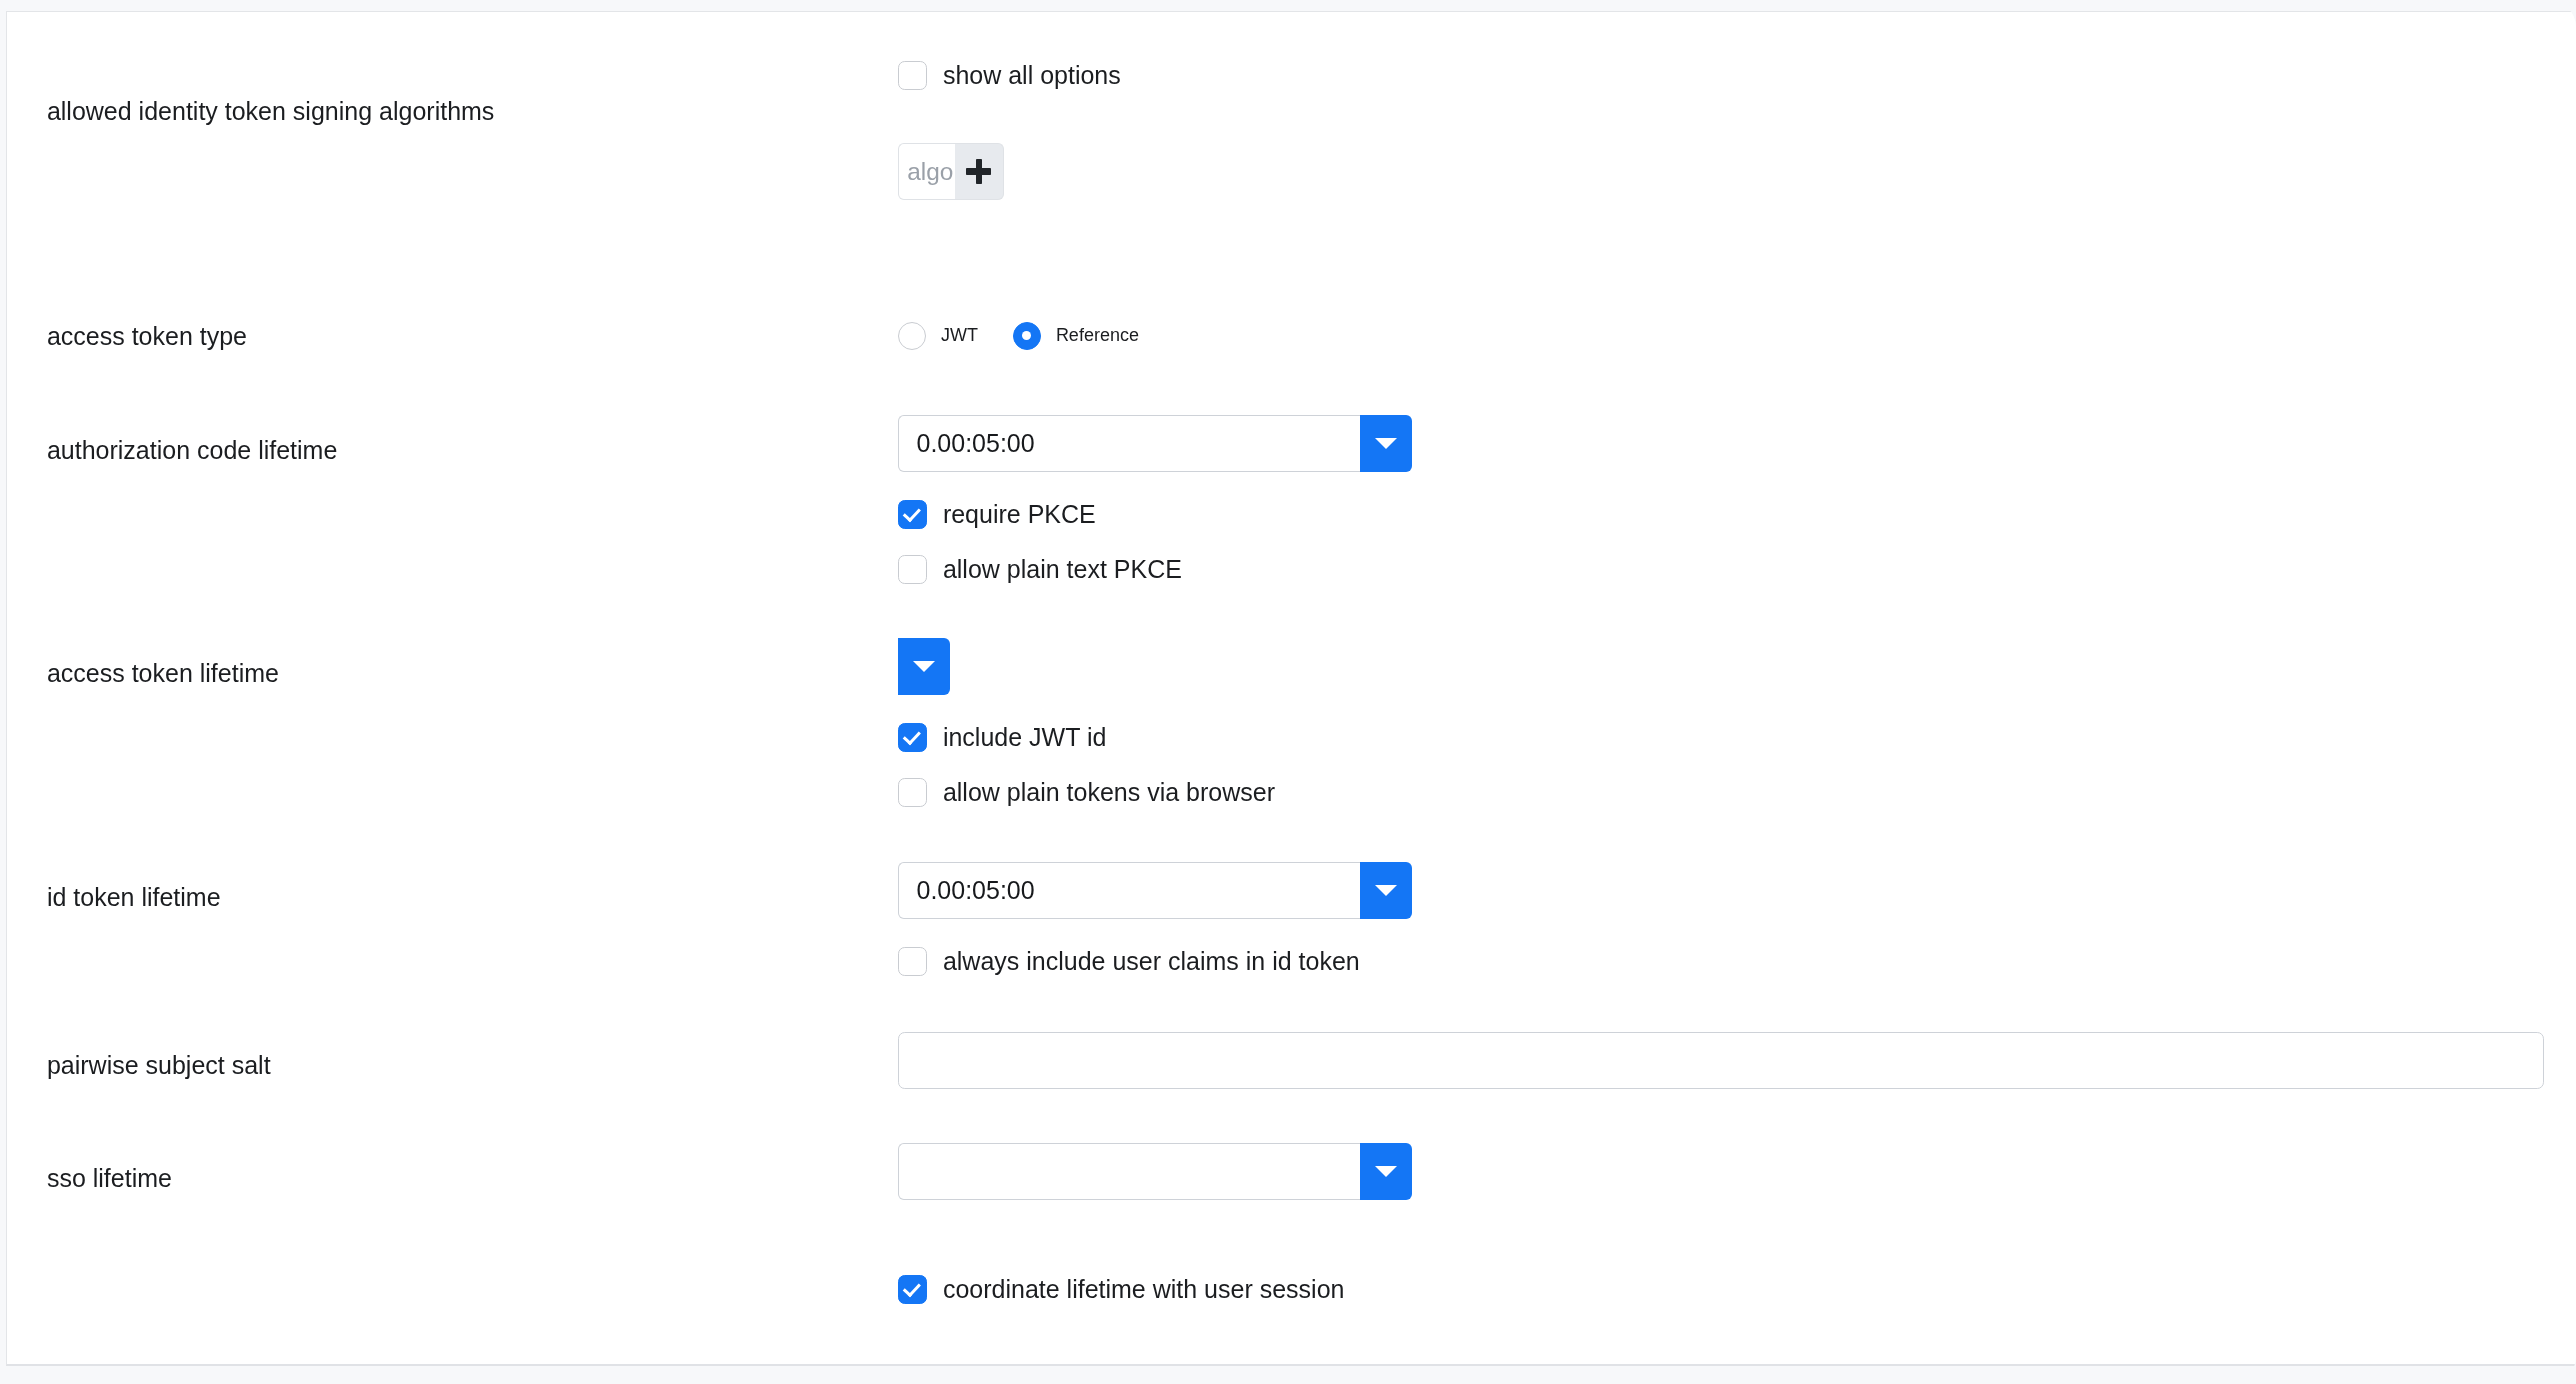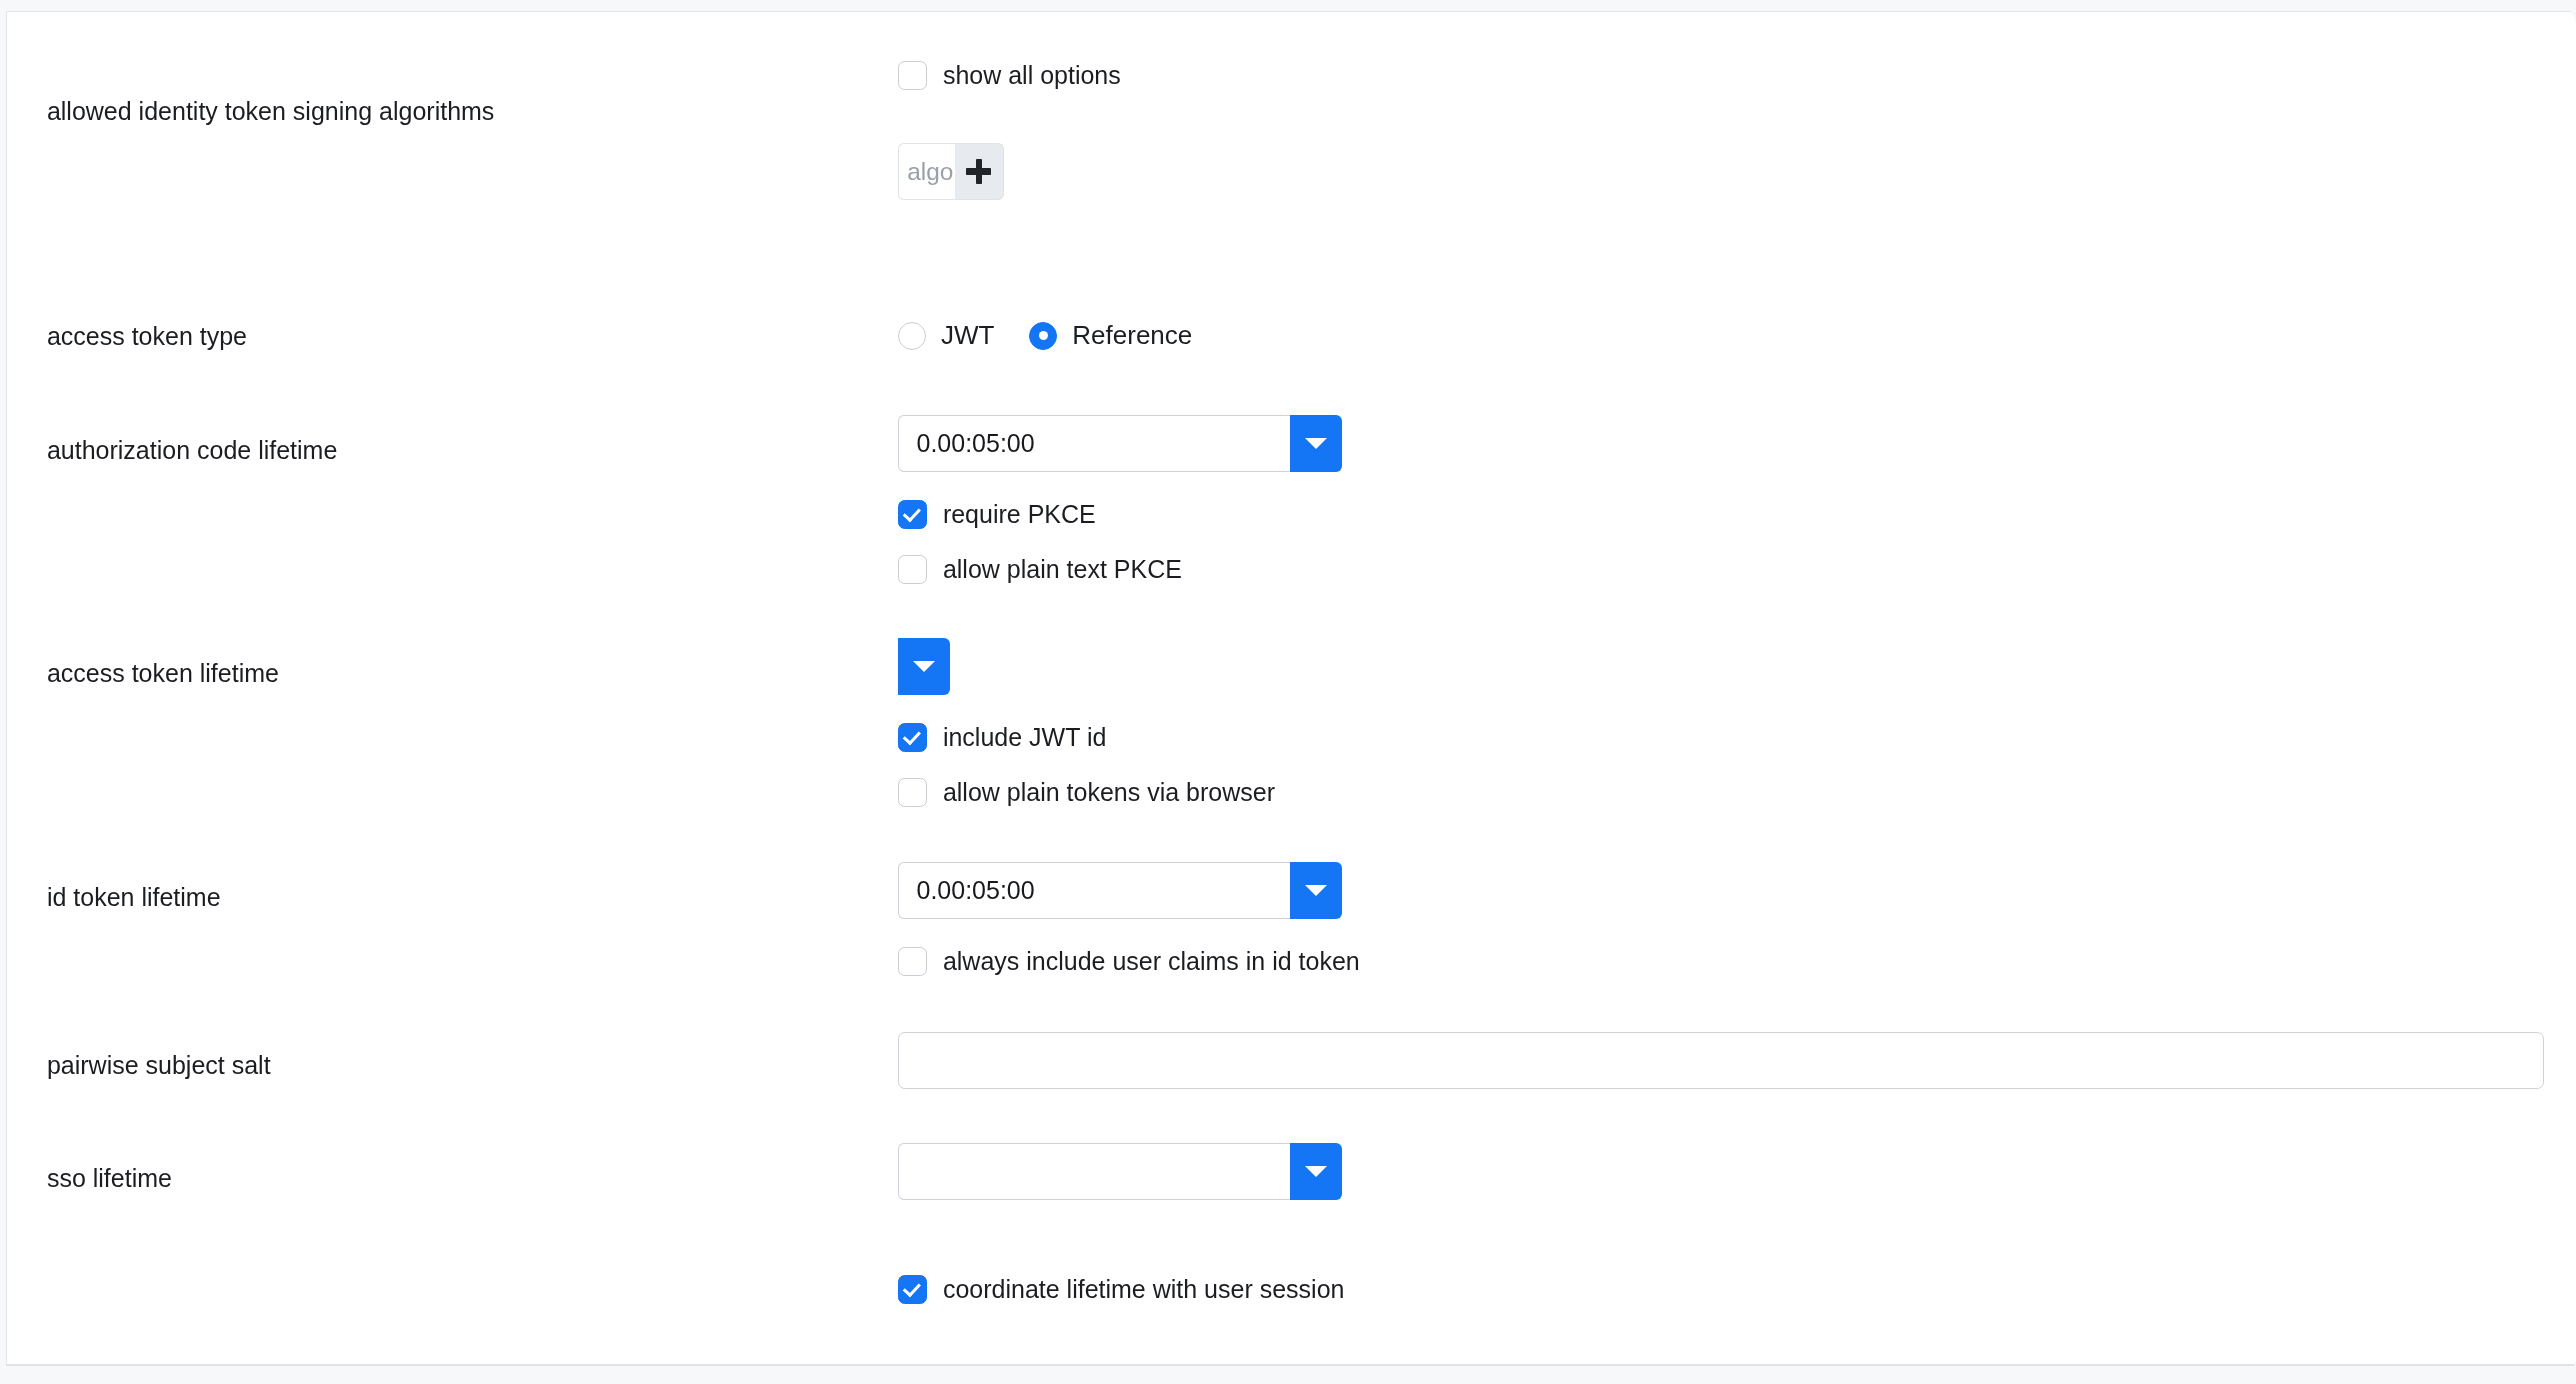--- a/index.html
+++ b/index.html
@@ -119,35 +119,35 @@
     left: 50%;
     top: 50%;
     width: 9.2px;
     height: 9.2px;
     margin-left: -4.6px;
     margin-top: -4.6px;
     border-radius: 50%;
     background: #ffffff;
   }
   .rlabel {
-    font-size: 26px;
+    font-size: 18px;
     color: #1b1d20;
     margin-left: 15px;
     line-height: 29px;
   }
 
   
   .combo {
     position: absolute;
     display: flex;
     align-items: stretch;
     height: 57px;
   }
   .combo .field {
-    width: 392px;
+    width: 462px;
     background: #ffffff;
     border: 1.7px solid #ced2d8;
     border-right: none;
     border-radius: 5.9px 0 0 5.9px;
     box-sizing: border-box;
     display: flex;
     align-items: center;
     padding-left: 17.6px;
     font-size: 25px;
     color: #17191c;

